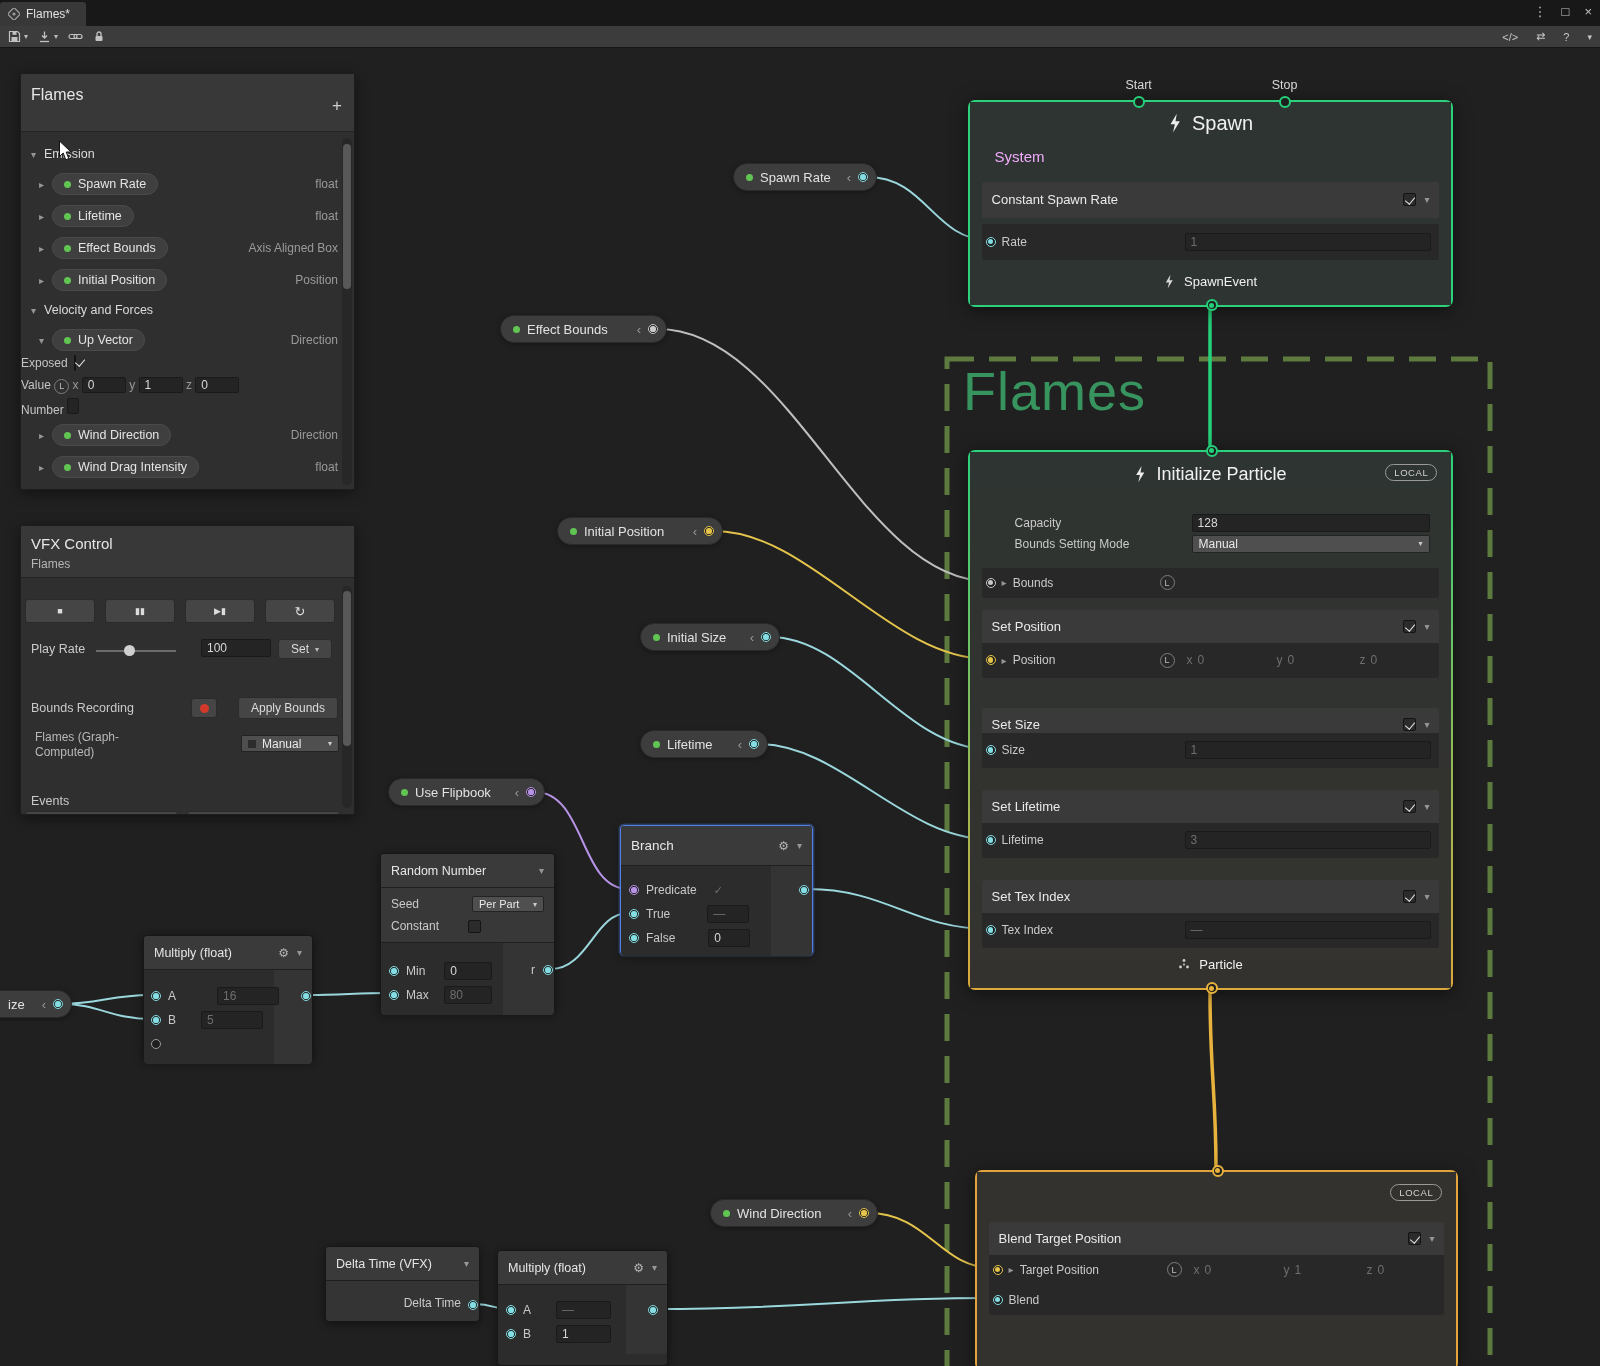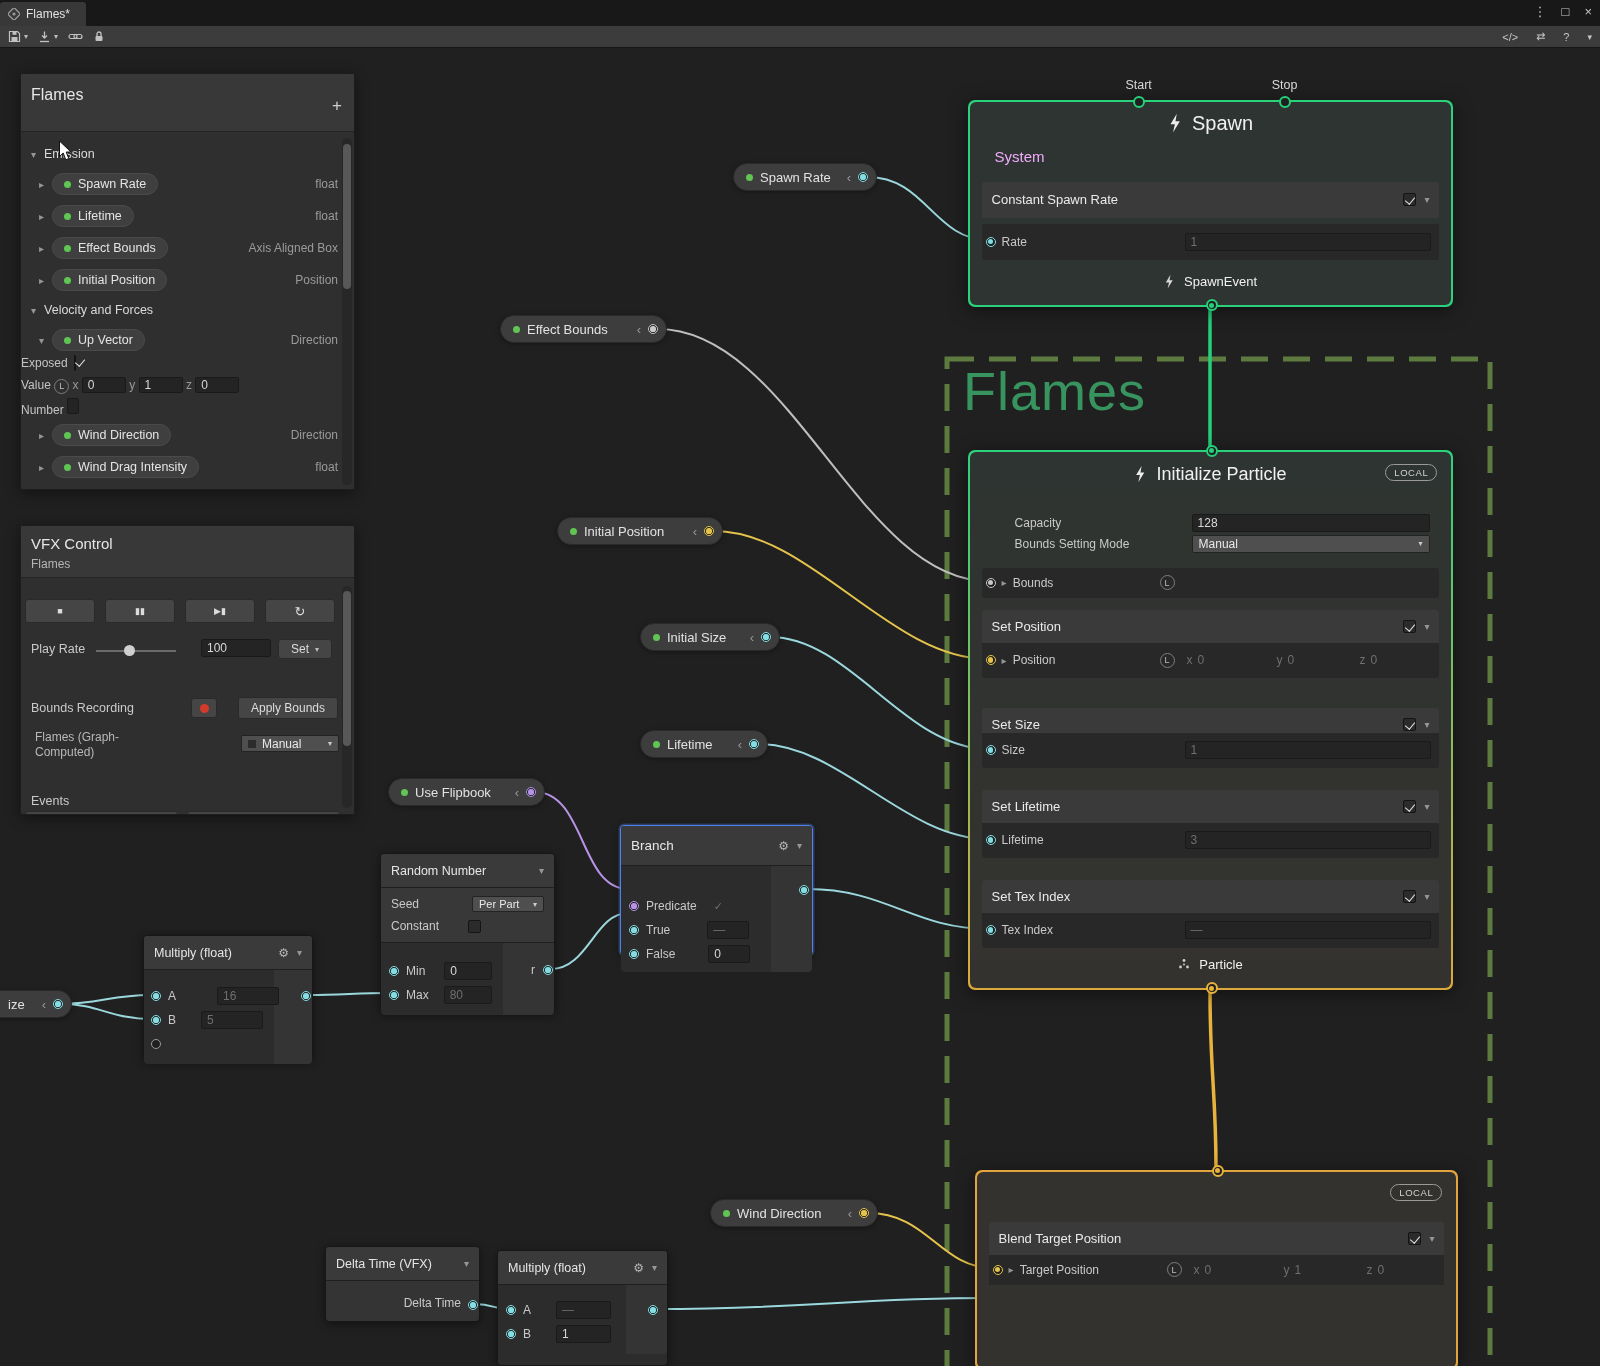--- a/index.html
+++ b/index.html
@@ -51,21 +51,21 @@
 .opnode.selected{border:1.5px solid #4f81e8;box-shadow:0 0 0 1.5px rgba(79,129,232,.35),0 2px 10px rgba(0,0,0,.45)}
 .ophead{height:34px;display:flex;align-items:center;gap:8px;padding:0 10px;background:#3a3a3a;border-radius:3px 3px 0 0;border-bottom:1px solid #1f1f1f;font-size:12.5px;color:#e6e6e6}
 .ophead .optitle{flex:1;white-space:nowrap}
 .gear{color:#b5b5b5;font-size:12px}
 .opbody{position:relative}
 .oprow{display:flex;align-items:center;gap:7px;color:#c9c9c9}
 .opsettings{background:#383838;padding:5px 0;border-bottom:1px solid #1f1f1f}
 .oprow .rlabel{white-space:nowrap}
 
 .ctx{position:absolute;padding:1.6px;border-radius:7px;z-index:10;box-shadow:0 3px 18px rgba(0,0,0,.5)}
-.ctx-inner{position:relative;width:100%;height:100%;background:rgba(46,46,46,.97);border-radius:6px}
+.ctx-inner{position:relative;width:100%;height:100%;background:rgba(46,46,46,.97);border-radius:0}
 .flow-label{position:absolute;transform:translateX(-50%);font-size:12.5px;color:#d8d8d8}
 .ctx-title{position:absolute;left:0;right:0;display:flex;justify-content:center;align-items:center;gap:9px;color:#f0f0f0}
 .local{position:absolute;border:1px solid #9a9a9a;border-radius:9px;font-size:9.5px;letter-spacing:.6px;color:#d2d2d2;padding:2px 8px}
 .blk-head{position:absolute;left:12px;right:12px;height:33px;background:#3a3a3a;border-radius:3px 3px 0 0;display:flex;align-items:center;gap:8px;padding:0 10px;font-size:13px;color:#eaeaea}
 .blk-head .btitle{flex:1}
 .blk-row{position:absolute;left:12px;right:12px;background:#282828;border-radius:0 0 3px 3px;display:flex;align-items:center;gap:6px;font-size:12px;color:#c9c9c9;padding-left:4px}
 .ctxset-label{position:absolute;font-size:12px;color:#c9c9c9}
 .axes{position:absolute;display:flex;gap:5px;align-items:center;font-size:12px}
 .cursor{position:absolute;z-index:60}
 .rowfield{position:absolute;left:203px;right:8px;top:50%;transform:translateY(-50%)}
@@ -246,20 +246,24 @@
         </span>
       <span class="axes ghost" style="left:295px">
           <span>y</span>
           <span>1</span>
         </span>
       <span class="axes ghost" style="left:378px">
           <span>z</span>
           <span>0</span>
         </span>
     </div>
+    <div class="blk-row" style="top:113px;height:30px">
+      <span class="port filled" style="--c:#84dde2"></span>
+      <span class="rlabel">Blend</span>
+    </div>
   </div>
 </div>
 
 <div class="pill" style="left:733px;top:163px;width:144px">
   <span class="pdot"></span>
   <span class="plabel">Spawn Rate</span>
   <span class="pcollapse">‹</span>
   <span class="port filled" style="--c:#84dde2"></span>
 </div>
 <div class="pill" style="left:500px;top:315px;width:167px">
@@ -361,21 +365,21 @@
   <span class="abs" style="left:150px;top:109px;font-size:12px;color:#c9c9c9">r</span>
   <span class="port abs filled" style="left:162px;top:111px;--c:#84dde2"></span>
 </div>
 
 <div class="opnode selected" style="left:620px;top:825px;width:193px;height:130px">
   <div class="ophead" style="height:40px">
     <span class="optitle" style="font-size:13.5px">Branch</span>
     <span class="gear">⚙</span>
     <span class="chev">▾</span>
   </div>
-  <div class="opbody" style="padding:28px 0 6px;background:linear-gradient(to right,#2c2c2c 150px,#343434 150px);border-radius:0 0 4px 4px">
+  <div class="opbody" style="padding:12px 0 6px;background:linear-gradient(to right,#2c2c2c 150px,#343434 150px);border-radius:0 0 4px 4px">
     <div class="oprow" style="height:24px;padding-left:8px">
       <span class="port filled" style="--c:#b793e6"></span>
       <span class="rlabel">Predicate</span>
       <span class="ghost" style="margin-left:10px;font-size:11px">✓</span>
     </div>
     <div class="oprow" style="height:24px;padding-left:8px">
       <span class="port filled" style="--c:#84dde2"></span>
       <span class="rlabel">True</span>
       <span class="field ghost" style="width:42px;margin-left:30px">—</span>
     </div>

